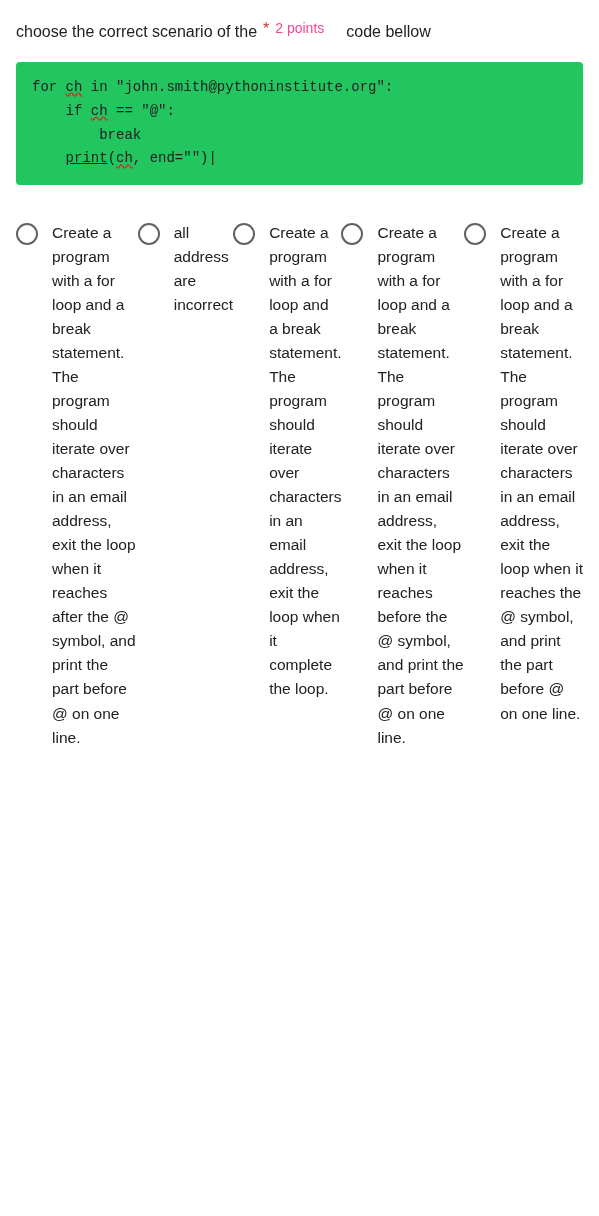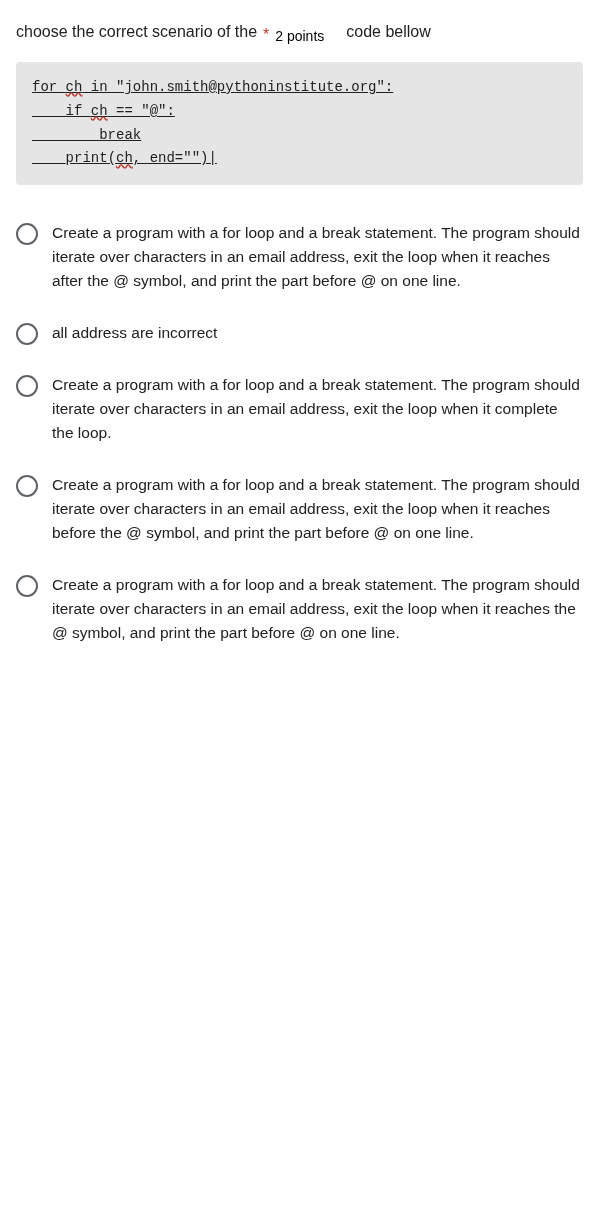--- a/index.html
+++ b/index.html
@@ -14,67 +14,66 @@
       background-color: #ffffff;
       font-family: Arial, sans-serif;
       font-size: 16px;
       color: #202124;
       padding: 20px 16px;
     }
 
     .question-header {
       display: flex;
       flex-wrap: wrap;
-      align-items: flex-end;
+      align-items: flex-start;
       gap: 6px;
       margin-bottom: 18px;
     }
 
     .question-title {
       font-size: 16px;
       color: #202124;
       line-height: 1.5;
     }
 
     .required-star {
       color: #c0392b;
       font-size: 16px;
     }
 
     .points-label {
       font-size: 14px;
-      color: #000000;
+      color: #ec4899;
     }
 
     .code-block {
-      background-color: #e5e5e5;
+      background-color: #22c55e;
       border-radius: 4px;
       padding: 14px 16px;
       margin-bottom: 22px;
       font-family: 'Courier New', Courier, monospace;
       font-size: 14px;
       color: #202124;
       line-height: 1.7;
       white-space: pre;
-      text-decoration: underline;
     }
 
     .code-underline-red {
       text-decoration: underline;
       text-decoration-color: #c0392b;
       text-decoration-style: wavy;
     }
 
     .code-underline-black {
       text-decoration: underline;
     }
 
     .options-list {
       display: flex;
-      flex-direction: column;
+      flex-direction: row;
       gap: 0;
     }
 
     .option-item {
       display: flex;
       align-items: flex-start;
       gap: 14px;
       padding: 14px 0;
       border-bottom: none;
     }

